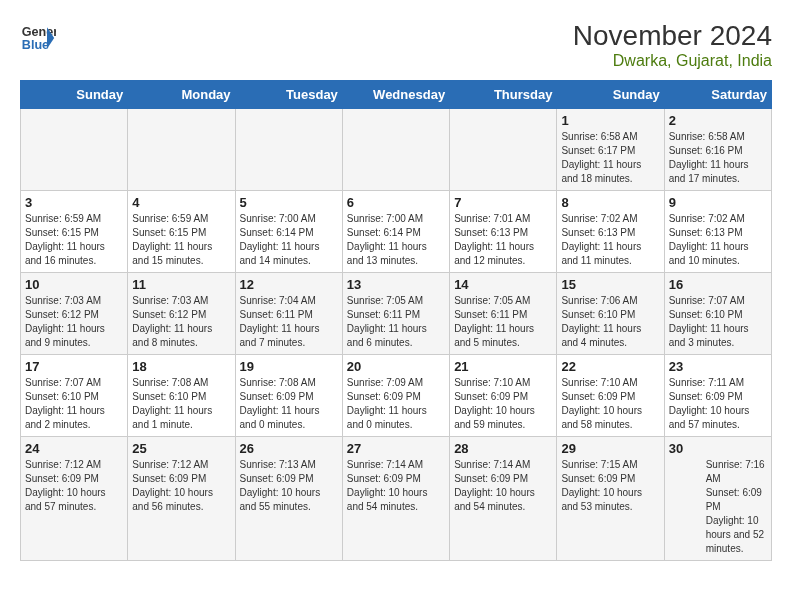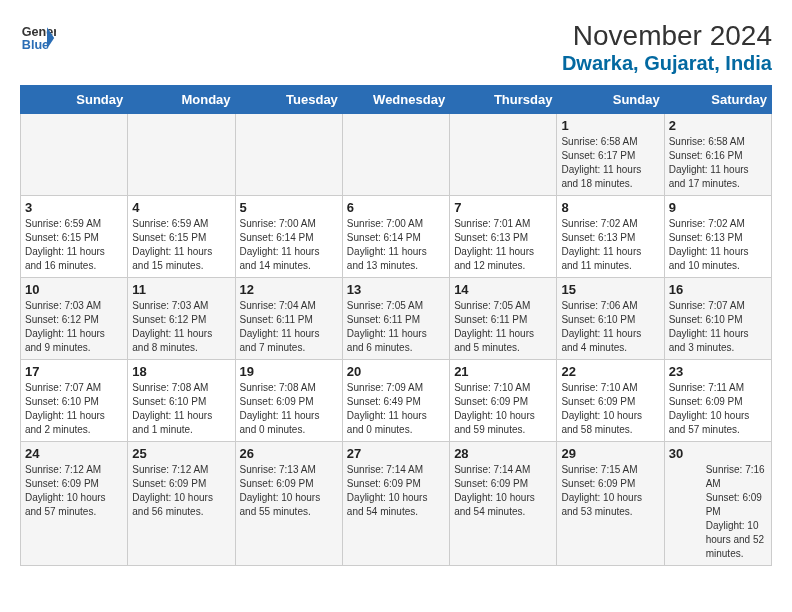--- a/index.html
+++ b/index.html
@@ -27,23 +27,22 @@
     }
     .title-block {
       text-align: right;
     }
     .month-year {
       font-size: 28px;
       font-weight: normal;
       color: #333;
     }
     .location {
-      font-size: 20px;
-      color: #0369a1;
-      font-weight: bold;
+      font-size: 16px;
+      color: #4d7c0f;
     }
     table {
       width: 100%;
       border-collapse: collapse;
       font-size: 11px;
     }
     thead tr th {
       background-color: #2a6db5;
       color: #fff;
       padding: 6px 4px;
@@ -234,21 +233,21 @@
         </td>
         <td>
           <span class="day-number">19</span>
           <div class="day-info" style="white-space: pre-line;">Sunrise: 7:08 AM
 Sunset: 6:09 PM
 Daylight: 11 hours and 0 minutes.</div>
         </td>
         <td>
           <span class="day-number">20</span>
           <div class="day-info" style="white-space: pre-line;">Sunrise: 7:09 AM
-Sunset: 6:49 PM
+Sunset: 6:09 PM
 Daylight: 11 hours and 0 minutes.</div>
         </td>
         <td>
           <span class="day-number">21</span>
           <div class="day-info" style="white-space: pre-line;">Sunrise: 7:10 AM
 Sunset: 6:09 PM
 Daylight: 10 hours and 59 minutes.</div>
         </td>
         <td>
           <span class="day-number">22</span>

